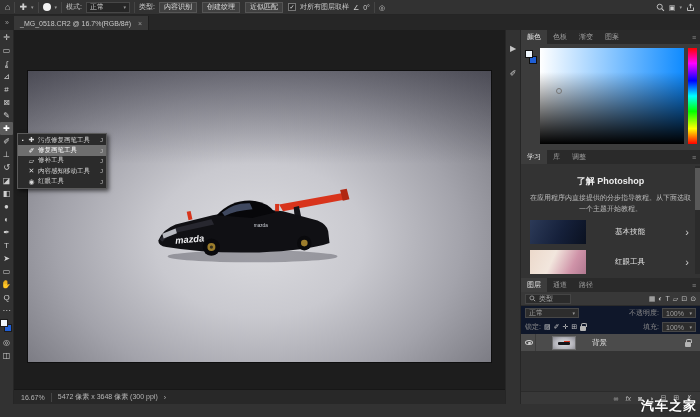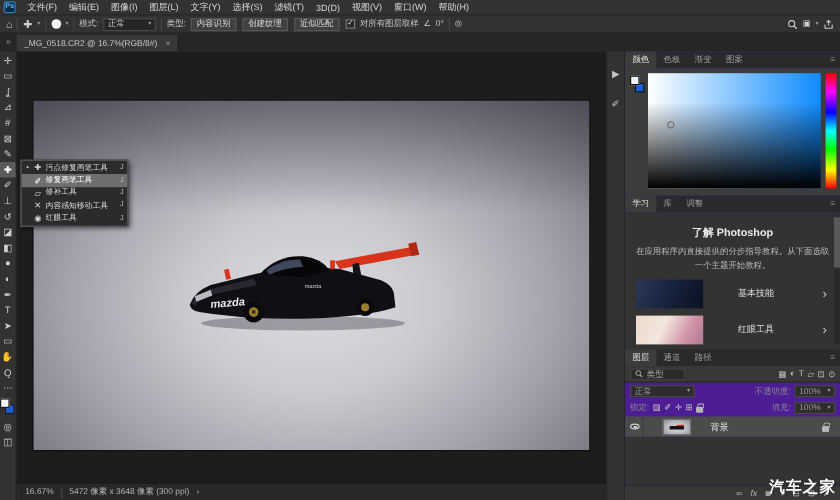--- a/index.html
+++ b/index.html
@@ -67,21 +67,21 @@
   .fly-ico{width:7px;font-size:7px;text-align:center;}
   .fly-label{flex:1;overflow:hidden;}
   .fly-key{color:#b8b8b8;font-size:6px;}
 
   
   .dock{width:16px;background:#323232;border-left:1px solid #262626;border-right:1px solid #262626;
         display:flex;flex-direction:column;align-items:center;padding-top:12px;gap:12px;}
   .dock .tool{color:#c5c5c5;}
 
   
-  .panels{width:179px;background:#4c1d95;display:flex;flex-direction:column;}
+  .panels{width:179px;background:#0f172a;display:flex;flex-direction:column;}
   .ptabs{height:14px;background:#2a2a2a;display:flex;align-items:stretch;font-size:7px;color:#9f9f9f;flex:none;}
   .ptab{padding:0 6px;display:flex;align-items:center;}
   .ptab.active{background:#3c3c3c;color:#e4e4e4;}
   .pmenu{margin-left:auto;padding-right:4px;display:flex;align-items:center;font-size:7px;color:#8f8f8f;}
 
   .color-body{height:106px;background:#3c3c3c;display:flex;padding:4px 3px 6px 4px;flex:none;}
   .cp-swatches{width:15px;position:relative;}
   .cp-swatches .fg{position:absolute;left:0;top:2px;width:8px;height:8px;background:#eef5fc;border:1px solid #111;z-index:2;}
   .cp-swatches .bg{position:absolute;left:4px;top:8px;width:8px;height:8px;background:#1f5fd6;border:1px solid #111;}
   .cp-field{flex:1;position:relative;margin-right:4px;
@@ -128,34 +128,20 @@
 
   
   .watermark{position:absolute;right:3px;bottom:2px;z-index:50;color:#fff;font-size:13px;font-weight:bold;
              letter-spacing:1px;text-shadow:0 0 2px rgba(0,0,0,.35);}
 </style>
 </head>
 <body>
 
 <div class="app">
 
-  <div class="menubar">
-    <div class="ps-badge">Ps</div>
-    <span class="menu-item">文件(F)</span>
-    <span class="menu-item">编辑(E)</span>
-    <span class="menu-item">图像(I)</span>
-    <span class="menu-item">图层(L)</span>
-    <span class="menu-item">文字(Y)</span>
-    <span class="menu-item">选择(S)</span>
-    <span class="menu-item">滤镜(T)</span>
-    <span class="menu-item">3D(D)</span>
-    <span class="menu-item">视图(V)</span>
-    <span class="menu-item">窗口(W)</span>
-    <span class="menu-item">帮助(H)</span>
-  </div>
 
   <div class="optionsbar">
     <span class="ob-icon">⌂</span>
     <span class="ob-sep"></span>
     <span class="ob-icon">✚</span>
     <span class="caret">▾</span>
     <span class="ob-sep"></span>
     <span class="brush-dot"></span>
     <span class="caret">▾</span>
     <span class="ob-sep"></span>

